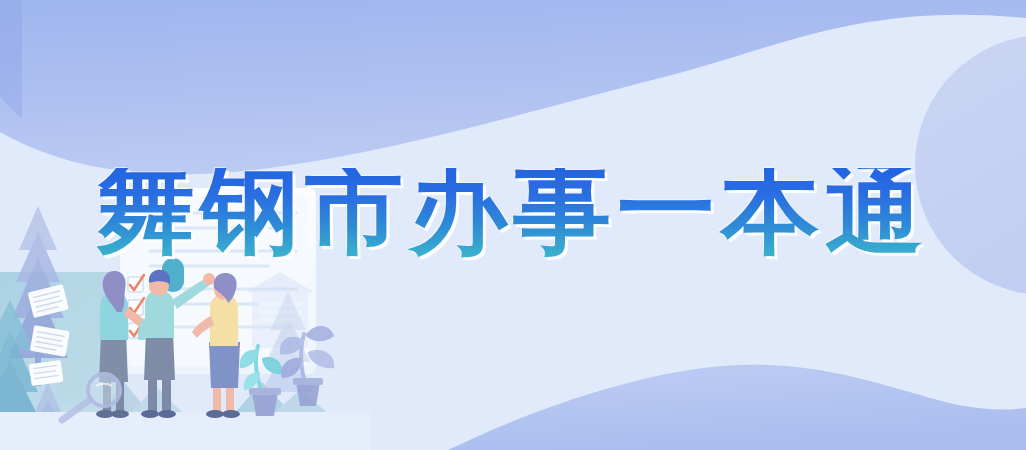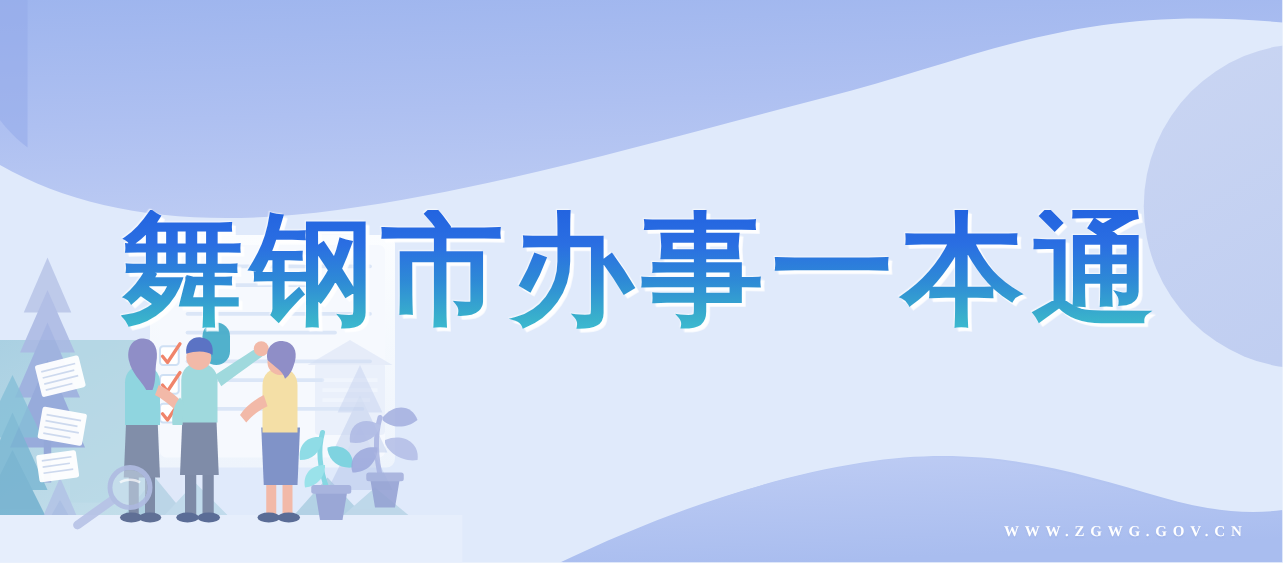--- a/index.html
+++ b/index.html
@@ -26,21 +26,21 @@
   #title-wrap{
     position:absolute;
     z-index:6;
     left:0;right:0;
     top:168px;
     text-align:center;
     pointer-events:none;
   }
   #title-text{
     display:inline-block;
-    font-family:Liberation Serif, serif;
+    font-family:Liberation Mono, monospace;
     font-size:98px;
     font-weight:700;
     line-height:1;
     letter-spacing:6px;
     background:linear-gradient(180deg,#2364e0 0%,#2a6ee2 28%,#2e8ad6 58%,#39b0cc 88%,#3dbcd2 100%);
     -webkit-background-clip:text;
     background-clip:text;
     color:transparent;
     -webkit-text-fill-color:transparent;
     filter:drop-shadow(3px 3px 0px rgba(255,255,255,0.92))
@@ -297,15 +297,14 @@
         <stop offset="100%" stop-color="#a9bdef"></stop>
       </linearGradient>
     </defs>
     <path fill="url(#gFront)" d="M1026,450 L448,450 C520,416 596,386 688,371 C786,355 858,380 928,399 C963,409 996,413 1026,409 Z"></path>
   </svg>
 
   <div id="title-wrap">
     <span id="title-text">舞钢市办事一本通</span>
   </div>
 
-  <div id="site-url">WWW.ZGWG.GOV.CN</div>
 
 </div>
 
 </body></html>

